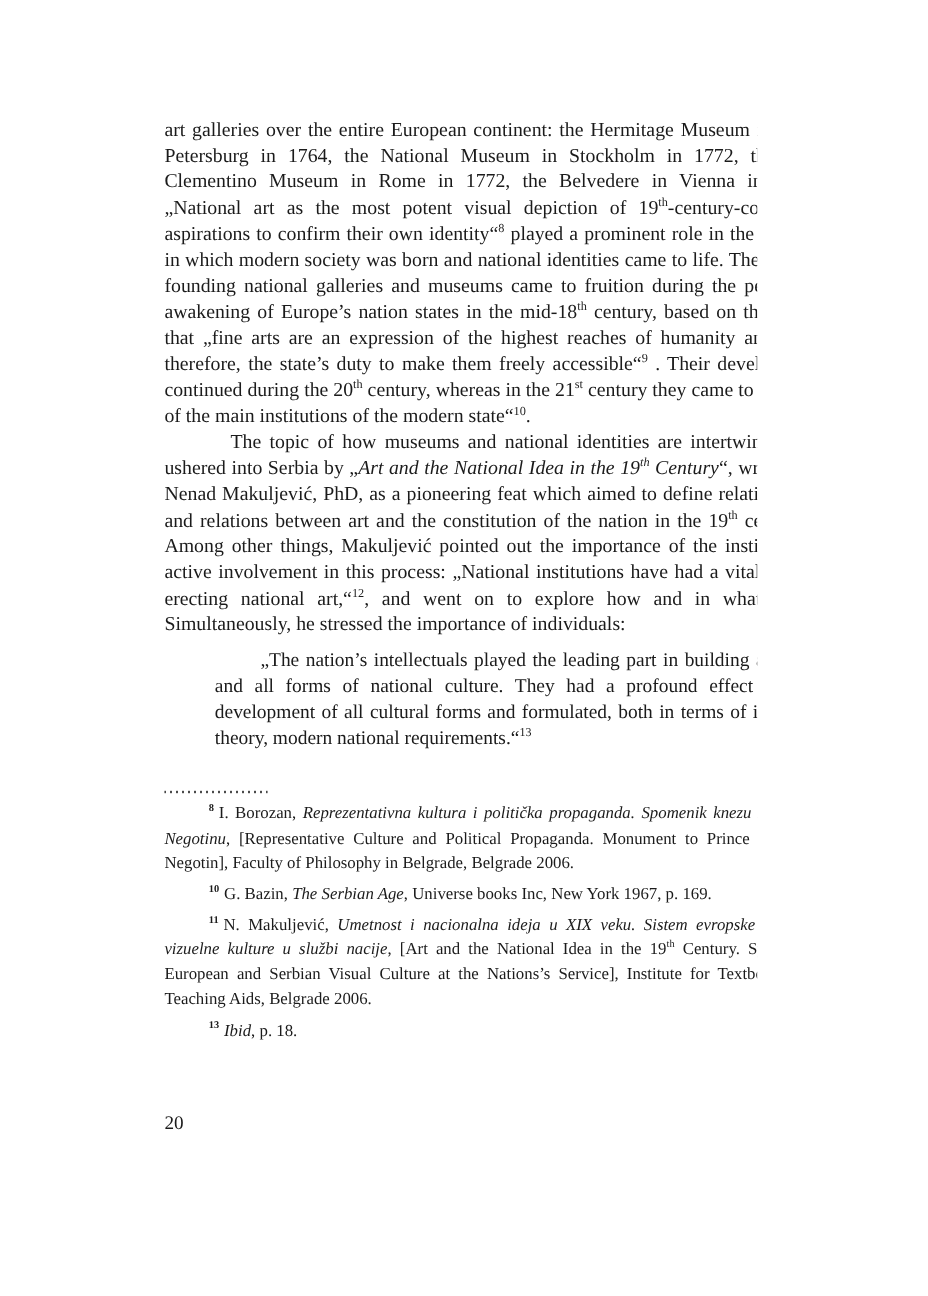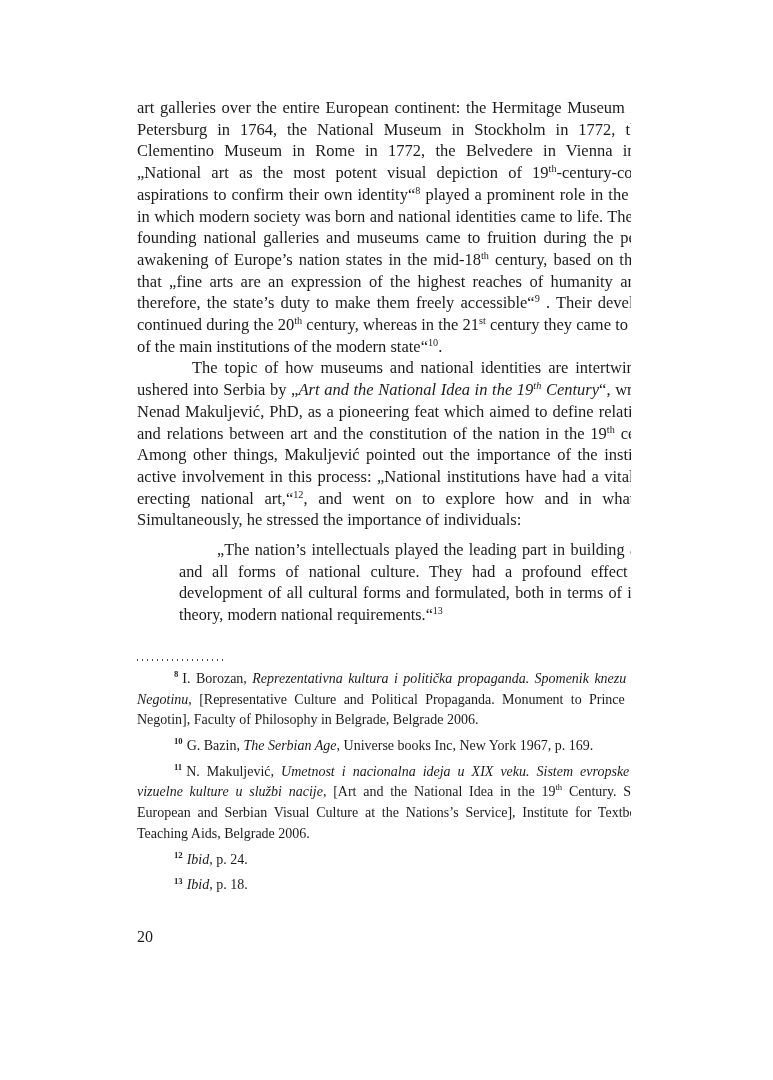--- a/index.html
+++ b/index.html
@@ -81,20 +81,19 @@
     <p class="body-par indent">The topic of how museums and national identities are intertwined was ushered into Serbia by „<em>Art and the National Idea in the 19</em><em><sup>th</sup></em><em> Century</em>“, written by Nenad Makuljević, PhD, as a pioneering feat which aimed to define relationships and relations between art and the constitution of the nation in the 19<sup>th</sup> century.<sup>11</sup> Among other things, Makuljević pointed out the importance of the institutions’ active involvement in this process: „National institutions have had a vital role in erecting national art,“<sup>12</sup>, and went on to explore how and in what ways. Simultaneously, he stressed the importance of individuals:</p>
 
     <blockquote class="quote">„The nation’s intellectuals played the leading part in building a nation and all forms of national culture. They had a profound effect on the development of all cultural forms and formulated, both in terms of idea and theory, modern national requirements.“<sup>13</sup></blockquote>
 
     <div class="fn-sep"></div>
 
     <div class="footnotes">
       <p class="footnote"><sup class="fn-num">8</sup><span class="fn-text">I. Borozan, <em>Reprezentativna kultura i politička propaganda. Spomenik knezu Milošu u Negotinu</em>, [Representative Culture and Political Propaganda. Monument to Prince Miloš in Negotin], Faculty of Philosophy in Belgrade, Belgrade 2006.</span></p>
       <p class="footnote"><sup class="fn-num">10</sup><span class="fn-text">G. Bazin, <em>The Serbian Age</em>, Universe books Inc, New York 1967, p. 169.</span></p>
       <p class="footnote"><sup class="fn-num">11</sup><span class="fn-text">N. Makuljević, <em>Umetnost i nacionalna ideja u XIX veku. Sistem evropske i srpske vizuelne kulture u službi nacije</em>, [Art and the National Idea in the 19<sup>th</sup> Century. System of European and Serbian Visual Culture at the Nations’s Service], Institute for Textbooks and Teaching Aids, Belgrade 2006.</span></p>
-      <p class="footnote"><sup class="fn-num">12</sup><span class="fn-text"><em>Ibid</em>, p. 24.</span></p>
       <p class="footnote"><sup class="fn-num">13</sup><span class="fn-text"><em>Ibid</em>, p. 18.</span></p>
     </div>
 
   </div>
 
   <div class="page-number">20</div>
 </div>
 
 </body></html>

